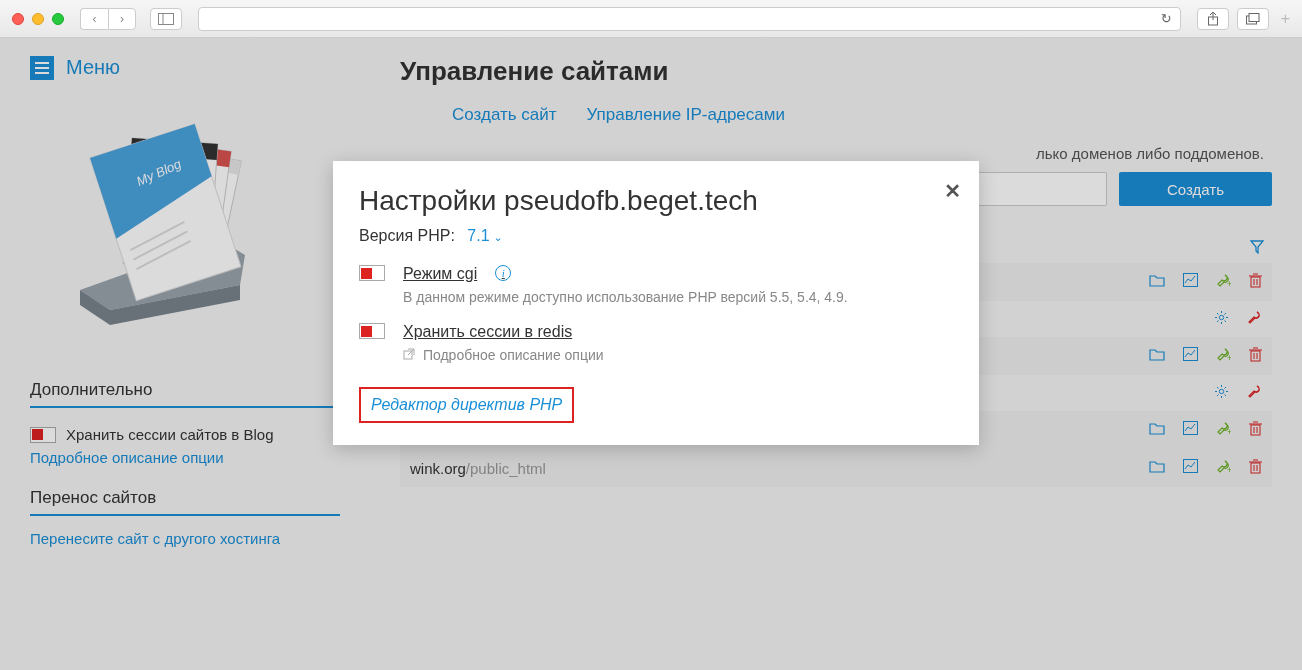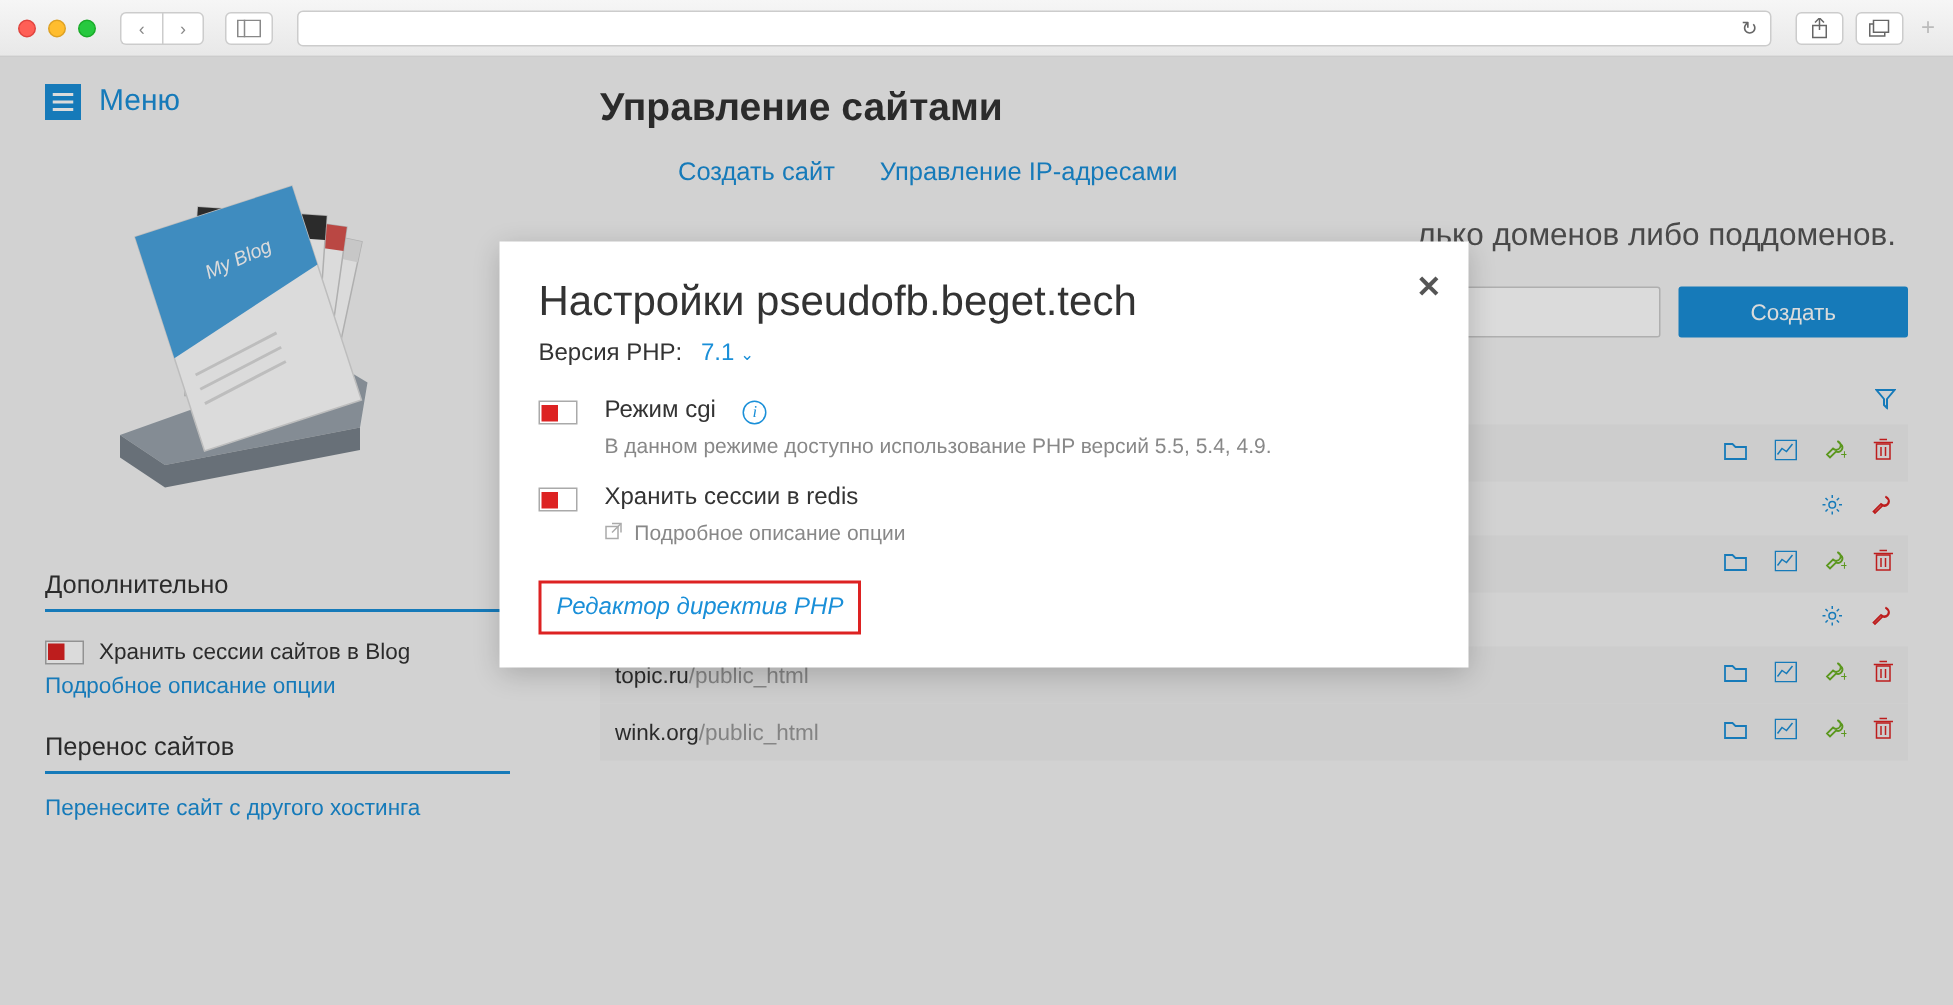--- a/index.html
+++ b/index.html
@@ -36,21 +36,21 @@
 .section-title { font-size: 17px; color: #333; margin-top: 30px; padding-bottom: 6px; border-bottom: 2px solid #1a8fd8; }
 .toggle-row { display: flex; align-items: center; gap: 10px; margin-top: 18px; font-size: 15px; color: #333; }
 .toggle { width: 26px; height: 16px; border: 1px solid #aaa; display: inline-flex; align-items: center; padding: 1px; background: #fff; }
 .toggle-thumb { width: 11px; height: 11px; background: #d22; }
 .link { color: #1a8fd8; font-size: 15px; margin-top: 6px; display: block; }
 
 .main { flex: 1; padding: 18px 30px; z-index: 1; }
 .page-title { font-size: 26px; color: #333; margin-bottom: 18px; }
 .tabs { display: flex; gap: 30px; margin-bottom: 20px; margin-left: 52px; }
 .tab { color: #1a8fd8; font-size: 17px; }
-.descr { color: #555; font-size: 21px; margin-bottom: 22px; text-align: right; padding-right: 8px; }
+.descr { color: #555; font-size: 15px; margin-bottom: 10px; text-align: right; padding-right: 8px; }
 .create-row { display: flex; gap: 12px; margin-bottom: 28px; justify-content: flex-end; }
 .input-box { width: 140px; height: 34px; border: 1px solid #ccc; background: #fff; border-radius: 2px; }
 .create-btn { padding: 0 48px; height: 34px; background: #1a8fd8; color: #fff; border: none; border-radius: 2px; font-size: 15px; }
 
 .filter-row { display: flex; justify-content: flex-end; padding: 6px 8px; }
 .filter-icon { color: #1a8fd8; font-size: 15px; }
 
 .site-row { display: flex; align-items: center; height: 38px; padding: 0 10px; font-size: 15px; }
 .site-row.bg { background: #efefef; }
 .site-path { flex: 1; color: #333; }
@@ -66,21 +66,21 @@
 .ic-trash { color: #d22; }
 .ic-gear { color: #1a8fd8; }
 
 
 .modal { position: absolute; left: 333px; top: 123px; width: 646px; background: #fff; z-index: 10; box-shadow: 0 4px 18px rgba(0,0,0,0.2); padding: 24px 26px 22px; }
 .modal-close { position: absolute; right: 18px; top: 18px; font-size: 20px; color: #555; cursor: pointer; font-weight: bold; }
 .modal-title { font-size: 28px; color: #333; margin-bottom: 1px; }
 .php-row { font-size: 16px; color: #333; margin-bottom: 20px; margin-top: 10px; }
 .php-version { color: #1a8fd8; margin-left: 8px; }
 .chev { color: #1a8fd8; font-size: 11px; margin-left: 4px; }
-.opt-row { display: flex; align-items: flex-end; gap: 18px; font-size: 16px; color: #333; }
+.opt-row { display: flex; align-items: flex-start; gap: 18px; font-size: 16px; color: #333; text-decoration: underline; }
 .info-icon { width: 16px; height: 16px; border: 1px solid #1a8fd8; border-radius: 50%; display: inline-flex; align-items: center; justify-content: center; color: #1a8fd8; font-size: 11px; font-style: italic; font-family: serif; }
 .opt-help { color: #888; font-size: 14px; margin-left: 44px; margin-top: 6px; margin-bottom: 18px; }
 .ext-icon { color: #aaa; margin-right: 4px; }
 .editor-link { color: #1a8fd8; font-size: 16px; border: 2px solid #d22; padding: 7px 10px; display: inline-block; margin-top: 6px; font-style: italic; }
 </style>
 </head>
 <body>
 
 <div class="browser-chrome">
   <div class="traffic-lights">

